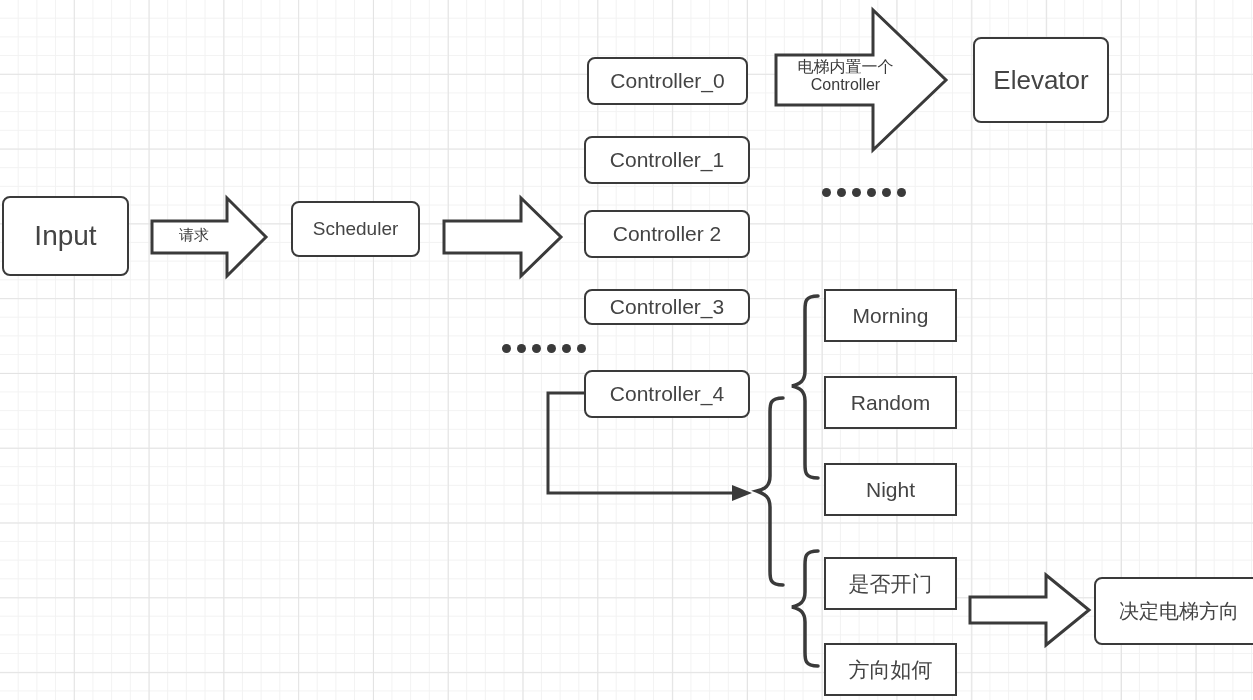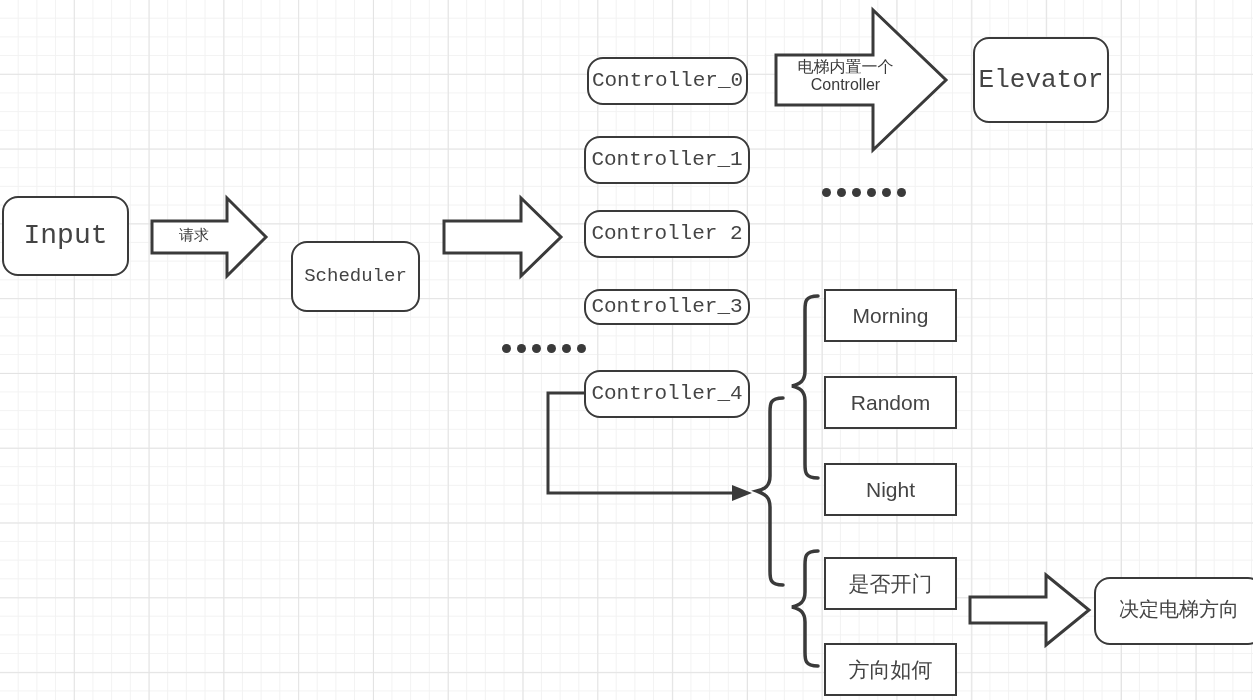--- a/index.html
+++ b/index.html
@@ -33,21 +33,21 @@
     box-sizing: border-box;
     border: 2.5px solid #3a3a3a;
     background: #ffffff;
     display: flex;
     align-items: center;
     justify-content: center;
     color: #444444;
     white-space: nowrap;
     line-height: 1.1;
   }
-  .rounded { border-radius: 16px; font-family: Liberation Mono, monospace; }
+  .rounded { border-radius: 8px; }
   .square  { border-radius: 0px; margin-top: 16px; }
 
   .svg-layer {
     position: absolute;
     left: 0; top: 0;
     width: 1253px;
     height: 700px;
     pointer-events: none;
   }
   .arrow-label {
@@ -113,21 +113,21 @@
          C805,602 800,605 792,607
          C800,609 805,612 805,622
          L805,652
          C805,660 805,666 818,666" fill="none" stroke="#3a3a3a" stroke-width="3.5" stroke-linecap="round"></path>
   </svg>
 
   <div class="node rounded" style="left:2px; top:196px; width:127px; height:80px; font-size:28px;">
     <span>Input</span>
   </div>
 
-  <div class="node rounded" style="left:291px; top:201px; width:129px; height:71px; font-size:19px;margin-top:40px;">
+  <div class="node rounded" style="left:291px; top:201px; width:129px; height:56px; font-size:19px;">
     <span>Scheduler</span>
   </div>
 
   <div class="node rounded" style="left:587px; top:57px; width:161px; height:48px; font-size:21px;">
     <span>Controller_0</span>
   </div>
 
   <div class="node rounded" style="left:584px; top:136px; width:166px; height:48px; font-size:21px;">
     <span>Controller_1</span>
   </div>

